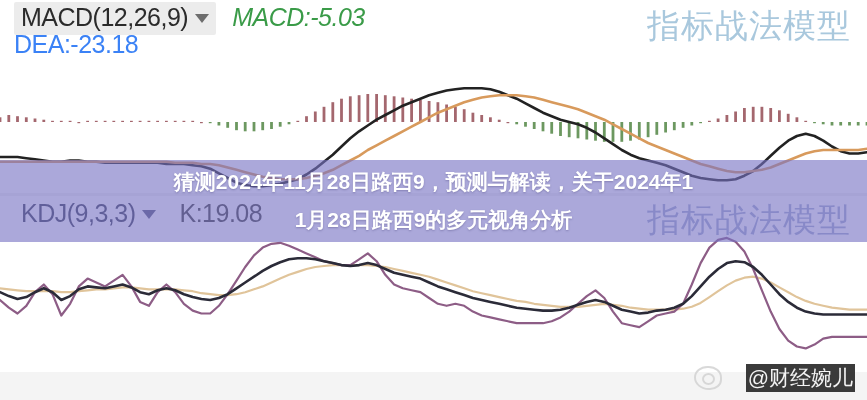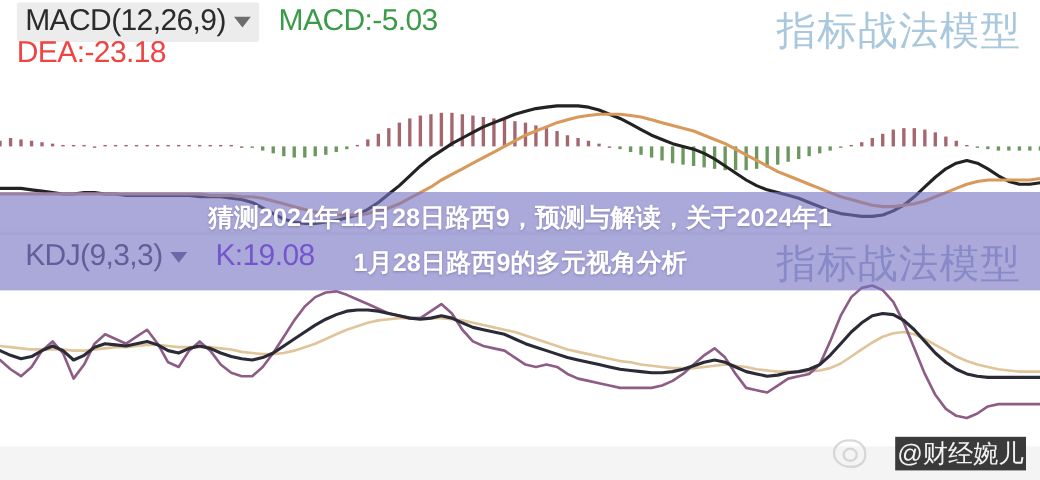--- a/index.html
+++ b/index.html
@@ -72,24 +72,24 @@
     border-top: 9px solid #6d6d6d;
     display: inline-block;
     position: relative;
     top: 1px;
   }
   .val {
     font-size: 25px;
     letter-spacing: -0.5px;
     margin-left: 16px;
   }
-  .val.green  { color: #3a9b48; }
+  .val.green  { color: #3a9b48; font-style: italic; }
   .val.dark   { color: #222222; }
-  .val.orange { color: #ef4444; }
-  .val.kdj-k  { color: #6d28d9; }
+  .val.orange { color: #3b82f6; }
+  .val.kdj-k  { color: #404040; }
   .val.kdj-d  { color: #4a5072; }
   .val.kdj-j  { color: #4a5072; }
 
   #kdj-legend .ind-chip { color: #3c3f58; background: transparent; }
   #kdj-legend .caret { border-top-color: #575b7c; }
 
   
   .wm-model {
     position: absolute;
     right: 16px;

